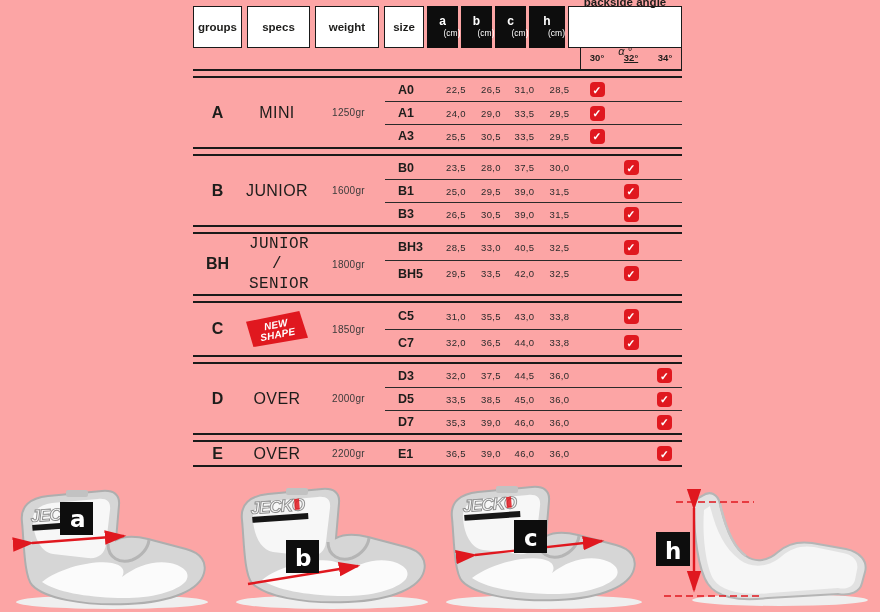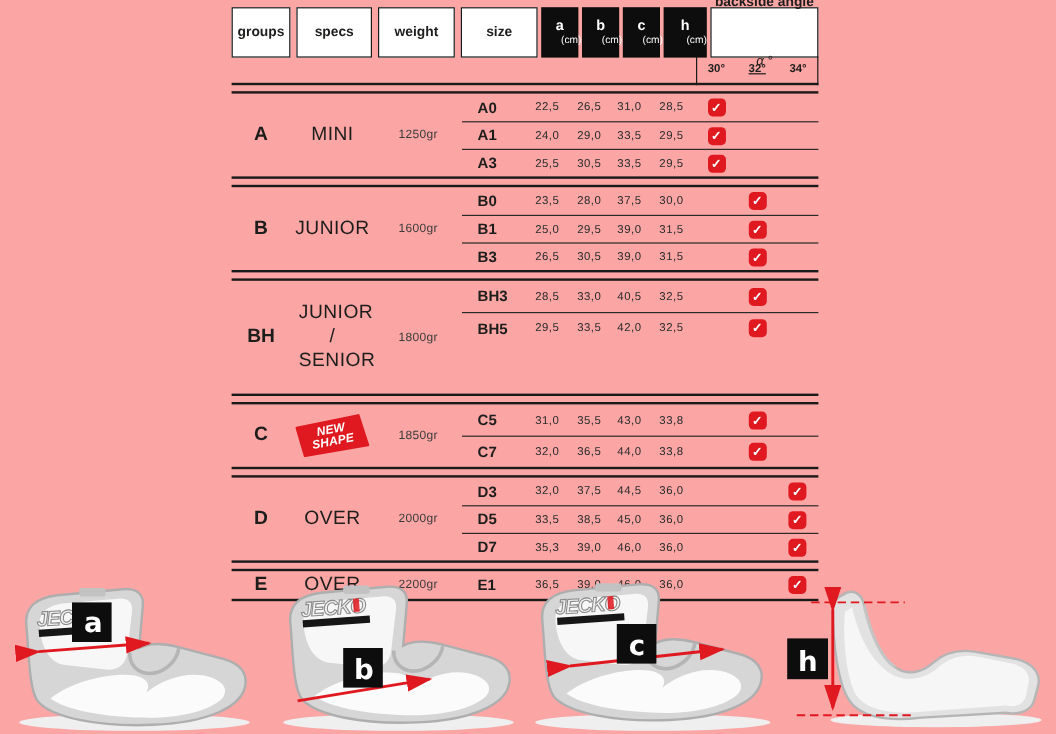--- a/index.html
+++ b/index.html
@@ -15,21 +15,21 @@
 
   
   .spec-table{position:absolute;left:193px;top:6px;width:489px;}
 
   .hdr-row{display:flex;align-items:stretch;height:42px;}
   .hcell{border:1.5px solid #1a1a1a;display:flex;align-items:center;justify-content:center;
     font-weight:bold;font-size:11.5px;background:#fff;}
   .h-groups{width:49px;margin-right:5px;}
   .h-specs{width:63px;margin-right:5px;}
   .h-weight{width:64px;margin-right:5px;}
-  .h-size{width:64px;margin-right:3px;}
+  .h-size{width:40px;margin-right:3px;}
   .hdim{width:31px;margin-right:3px;background:#0d0d0d;color:#fff;border:none;
     display:flex;flex-direction:column;align-items:center;justify-content:center;line-height:1.15;}
   .hdim .dl{font-weight:bold;font-size:12px;}
   .hdim .du{font-size:8.5px;padding-left:19px;}
   .h-h{width:36px;}
   .h-backside{flex:1;flex-direction:column;line-height:1.2;gap:36px;}
   .h-backside .l2{font-weight:normal;font-size:11px;font-style:italic;}
 
   .subrow{position:relative;height:23px;border-bottom:var(--thick);}
   .subrow .angle-box{position:absolute;right:0;top:-1px;width:102px;height:24px;
@@ -198,21 +198,21 @@
           <div class="slot"></div>
           <div class="slot on"></div>
           <div class="slot"></div>
         </div>
       </div>
     </section>
 
     <section class="group tall">
       <div class="gleft">
         <div class="gcell gletter">BH</div>
-        <div class="gcell gspecs" style="width:60px;margin:17px auto;">JUNIOR / SENIOR</div>
+        <div class="gcell gspecs" style="width:60px;margin:0 auto;font-family:Liberation Mono, monospace;">JUNIOR / SENIOR</div>
         <div class="gcell gweight">1800gr</div>
       </div>
       <div class="gright">
         <div class="row">
           <div class="size-cell">BH3</div>
           <div class="val">28,5</div>
           <div class="val">33,0</div>
           <div class="val">40,5</div>
           <div class="val">32,5</div>
           <div></div>

